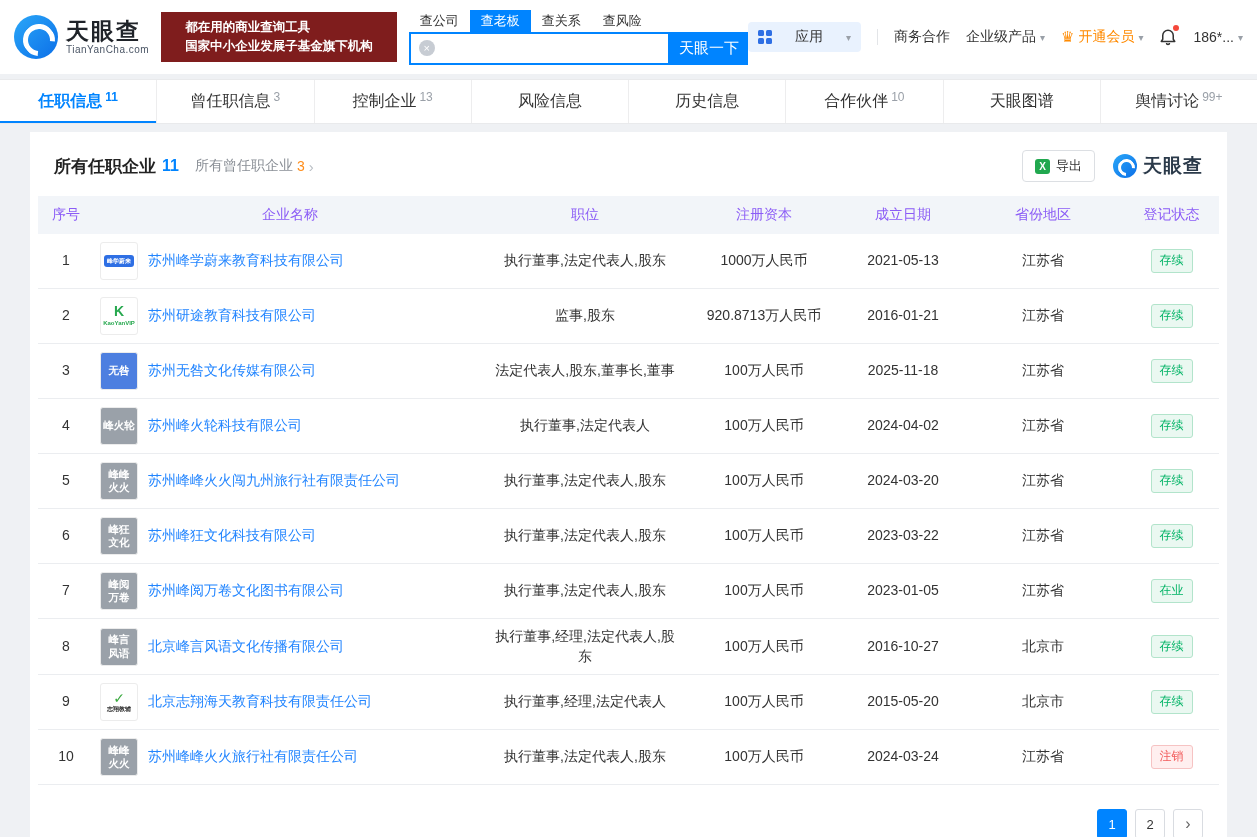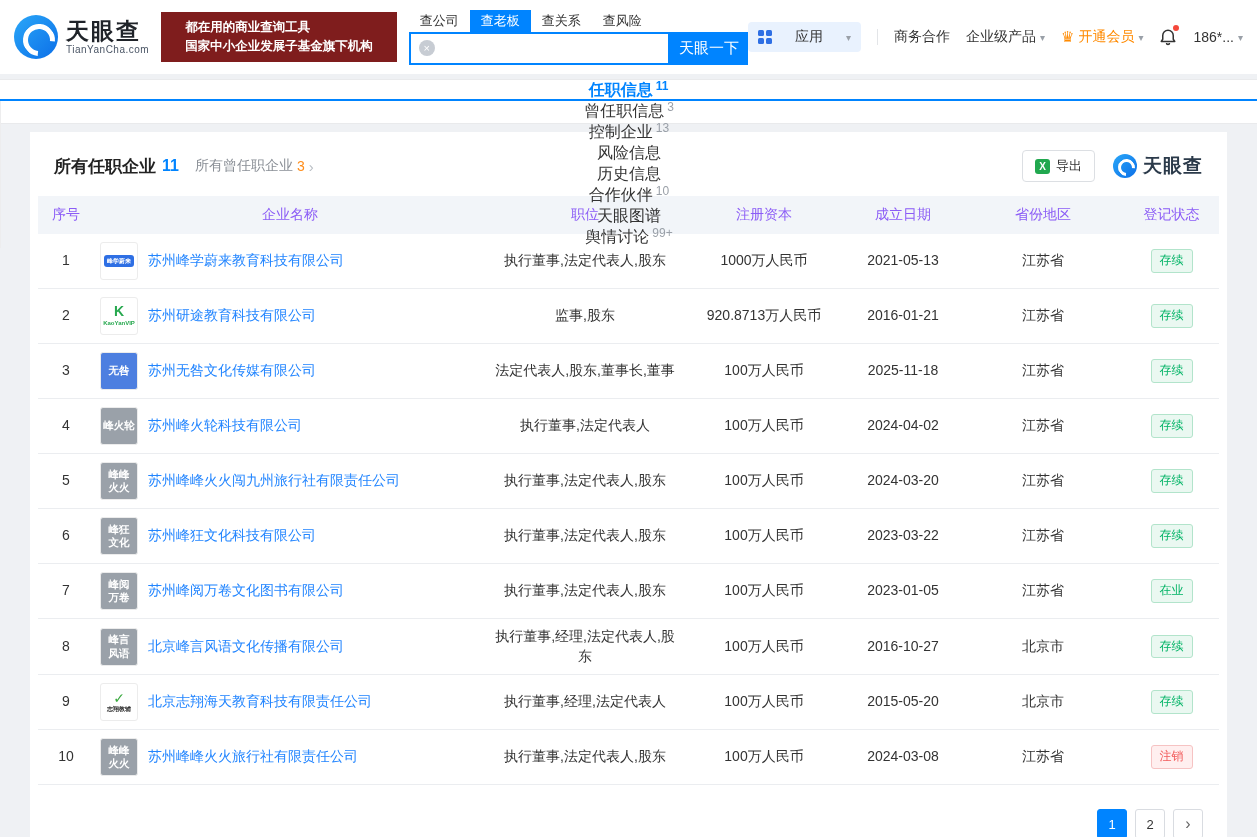--- a/index.html
+++ b/index.html
@@ -34,21 +34,21 @@
   .vdiv { width:1px; height:16px; background:#e3e5e8; }
   .hr-link { cursor:pointer; display:flex; align-items:center; gap:4px; }
   .caret { font-size:10px; color:#9aa0a8; }
   .vip { color:#ff8a00; display:flex; align-items:center; gap:4px; cursor:pointer; }
   .crown { font-size:15px; color:#ff8a00; }
   .bell { position:relative; cursor:pointer; display:flex; }
   .bell .dot { position:absolute; right:-2px; top:-2px; width:6px; height:6px; border-radius:50%; background:#f5483b; }
   .phone { display:flex; align-items:center; gap:4px; cursor:pointer; }
 
   
-  .tabbar { margin-top:5px; background:#fff; border-top:1px solid #e9eaec; border-bottom:1px solid #e9eaec; display:flex; height:45px;flex-direction:column; }
+  .tabbar { margin-top:5px; background:#fff; border-top:1px solid #e9eaec; border-bottom:1px solid #e9eaec; display:flex; height:45px; }
   .ntab { flex:1; display:flex; align-items:center; justify-content:center; font-size:16px; color:#333; cursor:pointer; gap:3px; }
   .ntab + .ntab { border-left:1px solid #ededee; }
   .ntab.active { color:#0084ff; font-weight:700; box-shadow:inset 0 -2px 0 #0084ff; }
   .ntab .cnt { font-size:12px; color:#9aa0a8; position:relative; top:-5px; }
   .ntab.active .cnt { color:#0084ff; }
 
   
   .card { margin:8px 30px 0; background:#fff; padding-bottom:18px; }
   .card-head { display:flex; align-items:center; padding:18px 24px 14px; }
   .sec-title { font-size:17px; font-weight:700; color:#222; }
@@ -384,21 +384,21 @@
             <div class="cwrap">
               <div class="logo-box" style="background: rgb(154, 161, 169);">
                 <div class="sq-line" style="color: rgb(255, 255, 255);">峰峰</div>
                 <div class="sq-line" style="color: rgb(255, 255, 255);">火火</div>
               </div>
               <a class="clink">苏州峰峰火火旅行社有限责任公司</a>
             </div>
           </td>
           <td>执行董事,法定代表人,股东</td>
           <td>100万人民币</td>
-          <td>2024-03-08</td>
+          <td>2024-03-24</td>
           <td>江苏省</td>
           <td><span class="badge cancelled">注销</span></td>
         </tr>
       </tbody>
   </table>
 
   <div class="pagination">
       <button class="page-btn active">1</button>
       <button class="page-btn">2</button>
       <button class="page-btn next">›</button>

